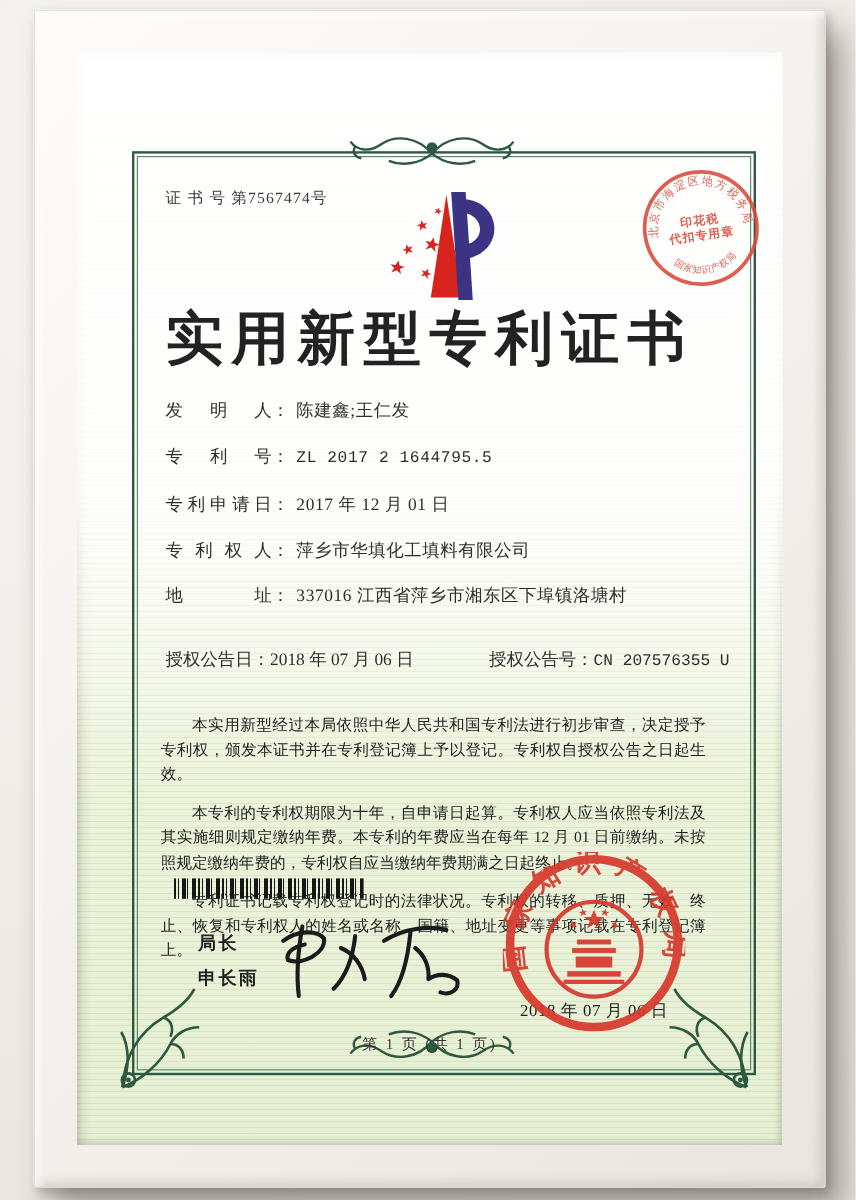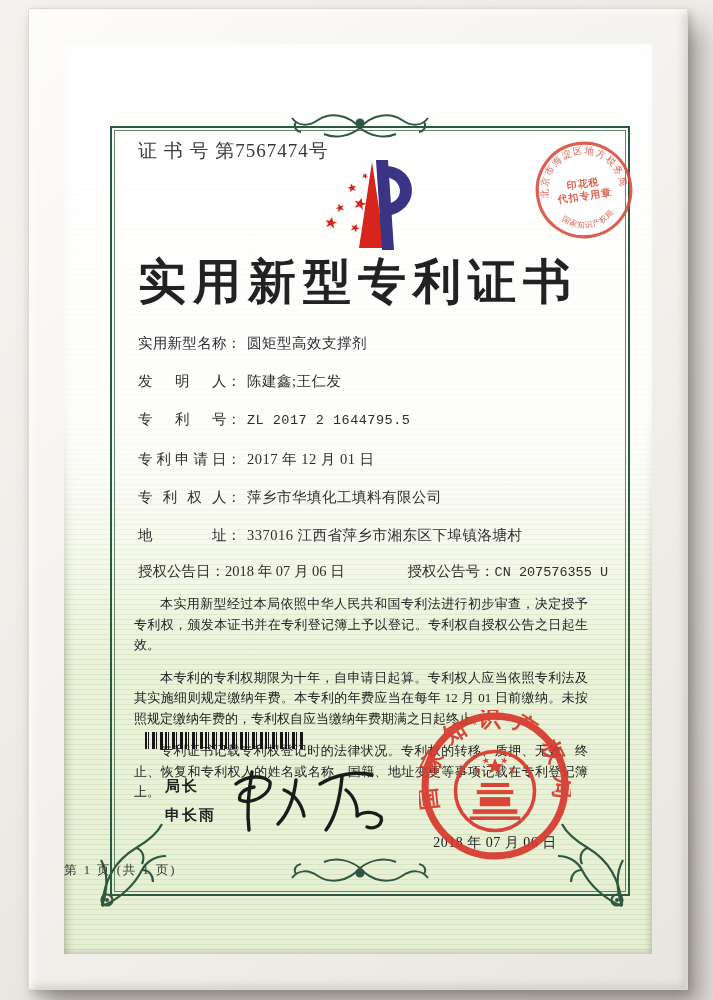--- a/index.html
+++ b/index.html
@@ -40,39 +40,39 @@
   .gborder .inner{position:absolute;inset:2px;border:1px solid #5d8a6d;}
   
   .orn{position:absolute;color:#2f5840;}
   .orn svg{display:block;}
   .orn-top{left:226px;top:66px;width:140px;height:36px;}
   .orn-bottom{left:226px;top:806px;width:140px;height:36px;transform:scaleY(-1);}
   .orn-bl{left:30px;top:778px;width:78px;height:88px;}
   .orn-br{left:488px;top:778px;width:78px;height:88px;transform:scaleX(-1);}
   
   .cert-number{
-    position:absolute;left:74px;top:94px;font-size:19px;color:#3a3a3a;letter-spacing:1px;
+    position:absolute;left:74px;top:112px;font-size:13px;color:#3a3a3a;letter-spacing:1px;
   }
   .logo{position:absolute;left:234px;top:110px;width:130px;height:100px;}
   .tax-stamp{position:absolute;left:468px;top:94px;width:104px;height:104px;transform:rotate(-8deg);opacity:.88;}
   .cert-title{
     position:absolute;left:0;right:0;top:206px;text-align:center;
     font-size:48px;font-weight:bold;color:#222;letter-spacing:7px;
   }
   
   .fields{position:absolute;left:74px;top:288px;right:44px;font-size:14.5px;color:#2e2e2e;}
   .frow{margin-bottom:16px;line-height:22px;white-space:nowrap;}
   .flabel{
     display:inline-block;width:6.1em;text-align:justify;text-align-last:justify;
     vertical-align:top;
   }
   .fcolon{display:inline-block;margin-right:6px;}
   .fvalue{letter-spacing:.5px;}
   .mono{font-family:"Liberation Mono","DejaVu Sans Mono",monospace;font-size:13.5px;}
-  .grant-row{display:flex;justify-content:space-between;margin-top:16px;white-space:nowrap;}
+  .grant-row{display:flex;justify-content:space-between;margin-top:32px;white-space:nowrap;}
   
   .legal{
     position:absolute;left:58px;right:52px;top:538px;
     font-size:13px;line-height:20.5px;color:#222;text-align:justify;
   }
   .legal p{margin:12px;text-indent:2em;}
   
   .barcode{
     position:absolute;left:81px;top:688px;width:158px;height:17px;
     background:repeating-linear-gradient(90deg,
@@ -89,21 +89,21 @@
   }
   .director-label{top:733px;}
   .director-name{top:762px;}
   .signature{position:absolute;left:158px;top:716px;width:170px;height:84px;}
   .seal{position:absolute;left:355px;top:666px;width:152px;height:152px;opacity:.92;}
   .seal-date{
     position:absolute;left:356px;top:790px;width:150px;text-align:center;
     font-size:14px;color:#1d1d1d;letter-spacing:.5px;z-index:0;
   }
   .page-footer{
-    position:absolute;left:0;right:0;top:818px;
+    position:absolute;left:0;right:0;top:818px;text-align:center;
     font-size:12.5px;color:#333;letter-spacing:2px;
   }
   .z2{z-index:2;}
 </style>
 </head>
 <body>
 
 <div class="scene">
   <div class="frame">
     <div class="paper">
@@ -198,23 +198,20 @@
           <text x="50" y="59" text-anchor="middle" font-size="9.5" font-weight="bold" fill="#d84a3a" letter-spacing="1">代扣专用章</text>
           <text font-size="7.5" fill="#d84a3a" letter-spacing="0.5">
             <textPath href="#stampBot" startOffset="50%" text-anchor="middle">国家知识产权局</textPath>
           </text>
         </svg>
       </div>
 
       <div class="cert-title">实用新型专利证书</div>
 
       <div class="fields">
-        <div class="frow">
-          <span class="flabel">实用新型名称</span><span class="fcolon">：</span><span class="fvalue">圆矩型高效支撑剂</span>
-        </div>
         <div class="frow">
           <span class="flabel">发明人</span><span class="fcolon">：</span><span class="fvalue">陈建鑫;王仁发</span>
         </div>
         <div class="frow">
           <span class="flabel">专利号</span><span class="fcolon">：</span><span class="fvalue mono">ZL 2017 2 1644795.5</span>
         </div>
         <div class="frow">
           <span class="flabel">专利申请日</span><span class="fcolon">：</span><span class="fvalue">2017 年 12 月 01 日</span>
         </div>
         <div class="frow">

